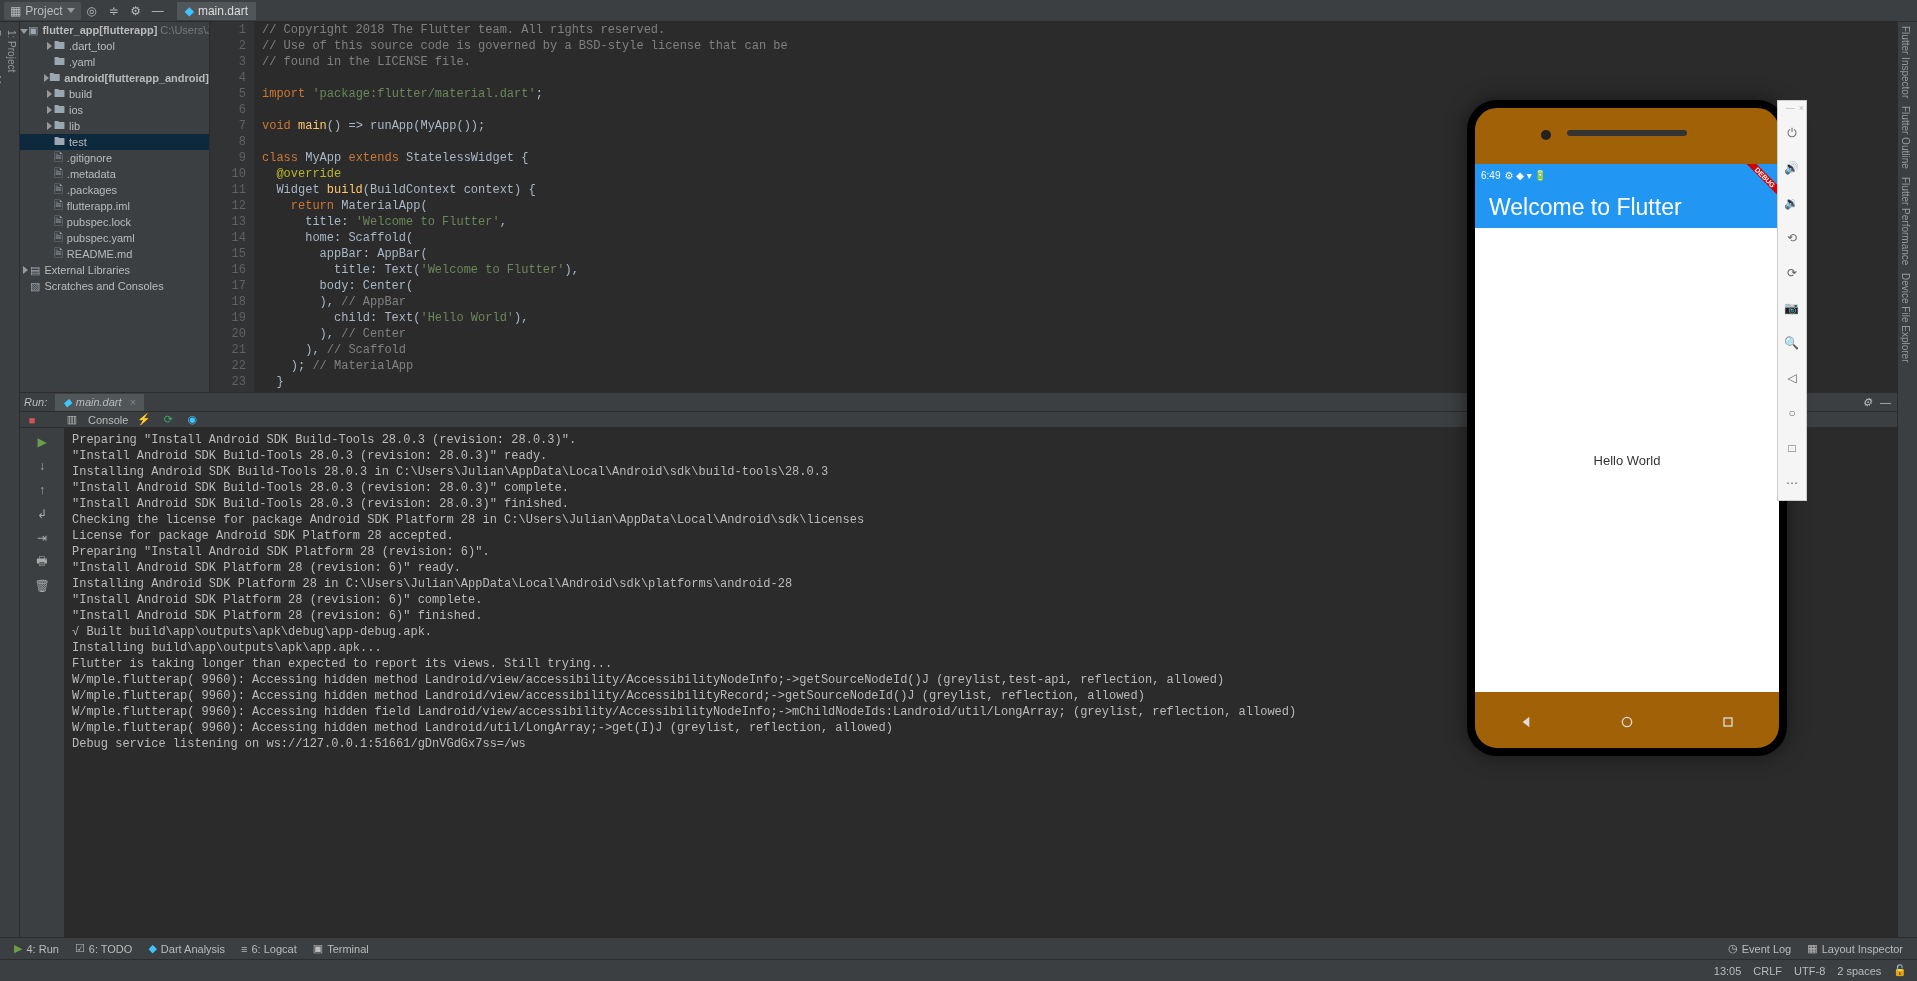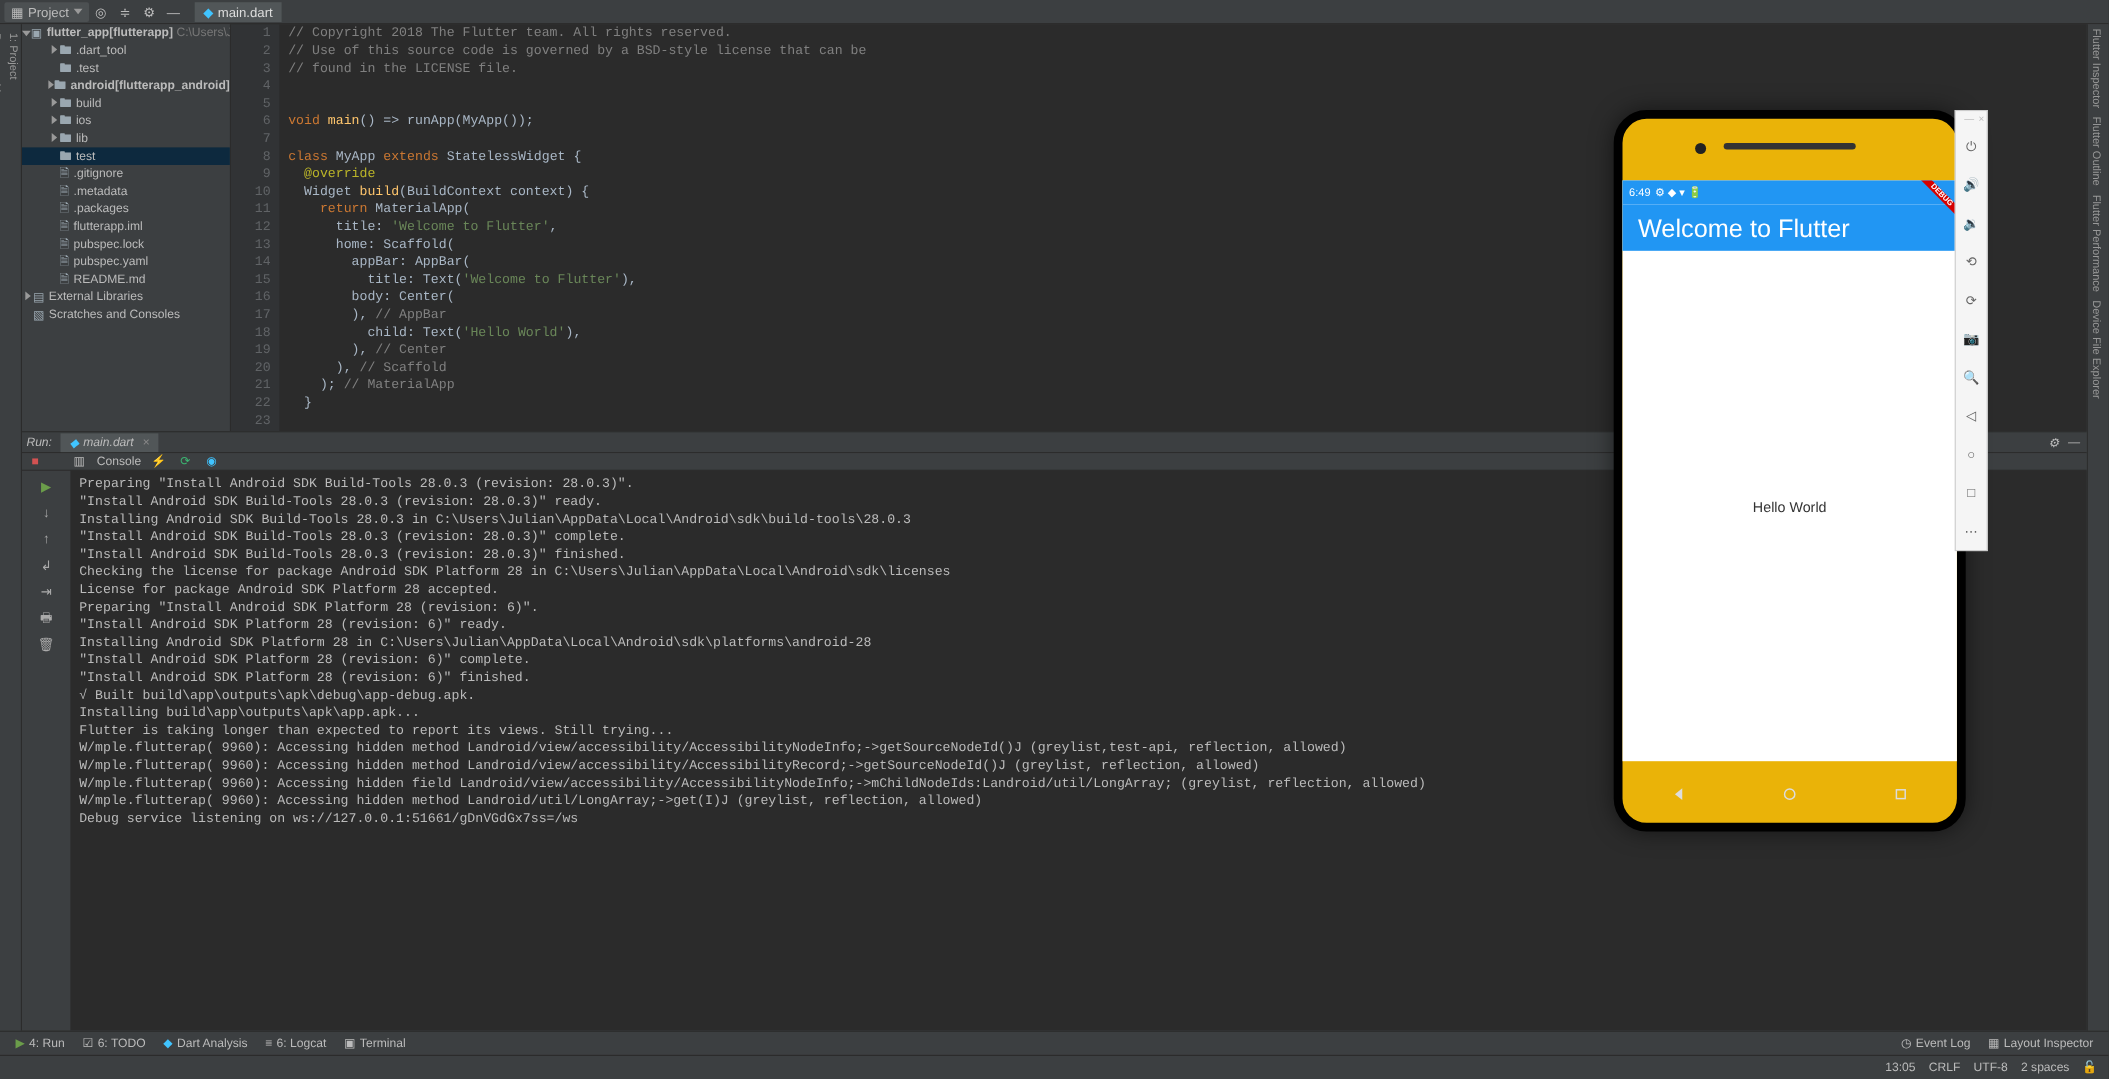--- a/index.html
+++ b/index.html
@@ -196,21 +196,21 @@
   font-size: 11px;
 }
 
 
 .emulator {
   position: absolute;
   right: 130px;
   top: 100px;
   width: 320px;
   height: 656px;
-  background: #eab308;
+  background: #a16207;
   border-radius: 30px;
   border: 8px solid #000;
   box-shadow: 0 0 20px rgba(0,0,0,0.5);
   z-index: 100;
 }
 .emulator .speaker { position: absolute; top: 22px; left: 50%; transform: translateX(-50%); width: 120px; height: 6px; background: #333; border-radius: 3px; }
 .emulator .camera { position: absolute; top: 22px; left: 66px; width: 10px; height: 10px; background: #222; border-radius: 50%; }
 .emulator .screen {
   position: absolute;
   top: 56px; left: 0; right: 0; bottom: 56px;
@@ -341,21 +341,21 @@
   </div>
   <div id="tree-items">
       <div class="row" style="padding-left: 24px;">
         <span class="arrow"><span class="tri tri-r"></span></span>
         <span class="folder">🖿</span>
         <span class="txt">.dart_tool</span>
       </div>
       <div class="row" style="padding-left: 24px;">
         <span class="arrow"></span>
         <span class="folder">🖿</span>
-        <span class="txt">.test</span>
+        <span class="txt">.yaml</span>
       </div>
       <div class="row" style="padding-left: 24px;">
         <span class="arrow"><span class="tri tri-r"></span></span>
         <span class="folder">🖿</span>
         <span class="txt bold">android</span>
         <span class="txt bold"> [flutterapp_android]</span>
       </div>
       <div class="row" style="padding-left: 24px;">
         <span class="arrow"><span class="tri tri-r"></span></span>
         <span class="folder">🖿</span>
@@ -448,20 +448,21 @@
       <div class="ln">20</div>
       <div class="ln">21</div>
       <div class="ln">22</div>
       <div class="ln">23</div>
     </div>
   <div class="code" id="code-body">
       <div class="cl"><span class="com">// Copyright 2018 The Flutter team. All rights reserved.</span></div>
       <div class="cl"><span class="com">// Use of this source code is governed by a BSD-style license that can be</span></div>
       <div class="cl"><span class="com">// found in the LICENSE file.</span></div>
       <div class="cl"></div>
+      <div class="cl"><span class="kw">import </span><span class="str">'package:flutter/material.dart'</span><span class="op">;</span></div>
       <div class="cl"></div>
       <div class="cl"><span class="kw">void </span><span class="fn">main</span>() =&gt; runApp(MyApp());</div>
       <div class="cl"></div>
       <div class="cl"><span class="kw">class </span><span class="cls">MyApp </span><span class="kw">extends </span><span class="cls">StatelessWidget </span>{</div>
       <div class="cl">  <span class="ann">@override</span></div>
       <div class="cl">  Widget <span class="fn">build</span>(BuildContext context) {</div>
       <div class="cl">    <span class="kw">return </span>MaterialApp(</div>
       <div class="cl">      title: <span class="str">'Welcome to Flutter'</span>,</div>
       <div class="cl">      home: Scaffold(</div>
       <div class="cl">        appBar: AppBar(</div>

